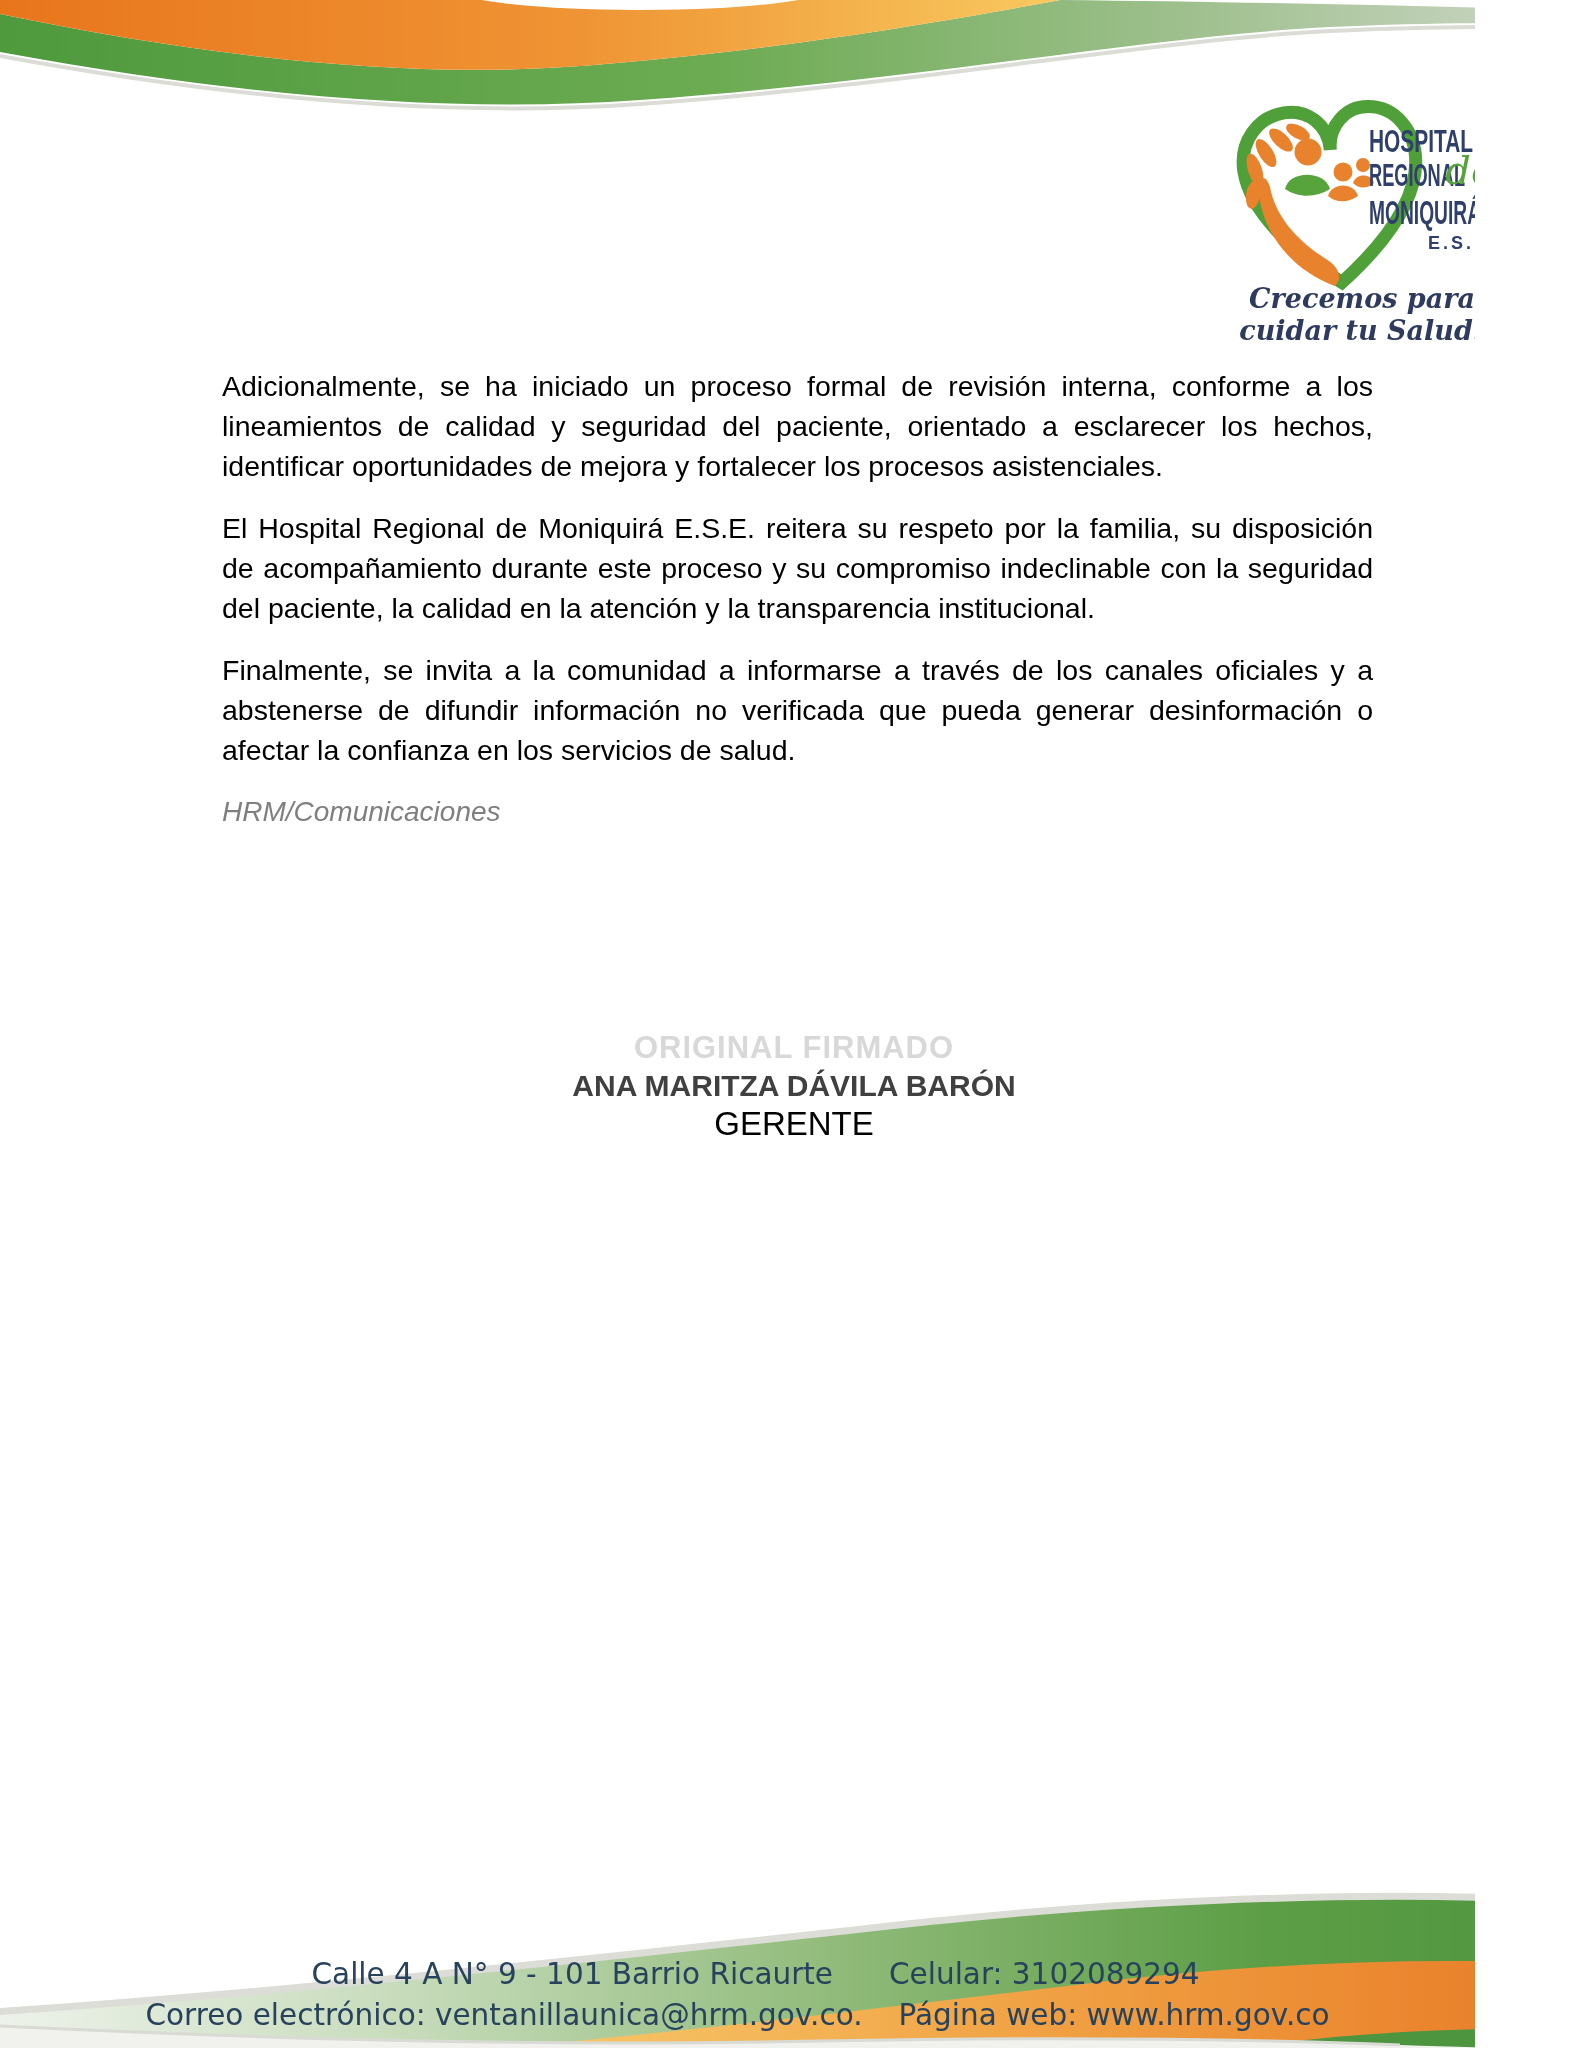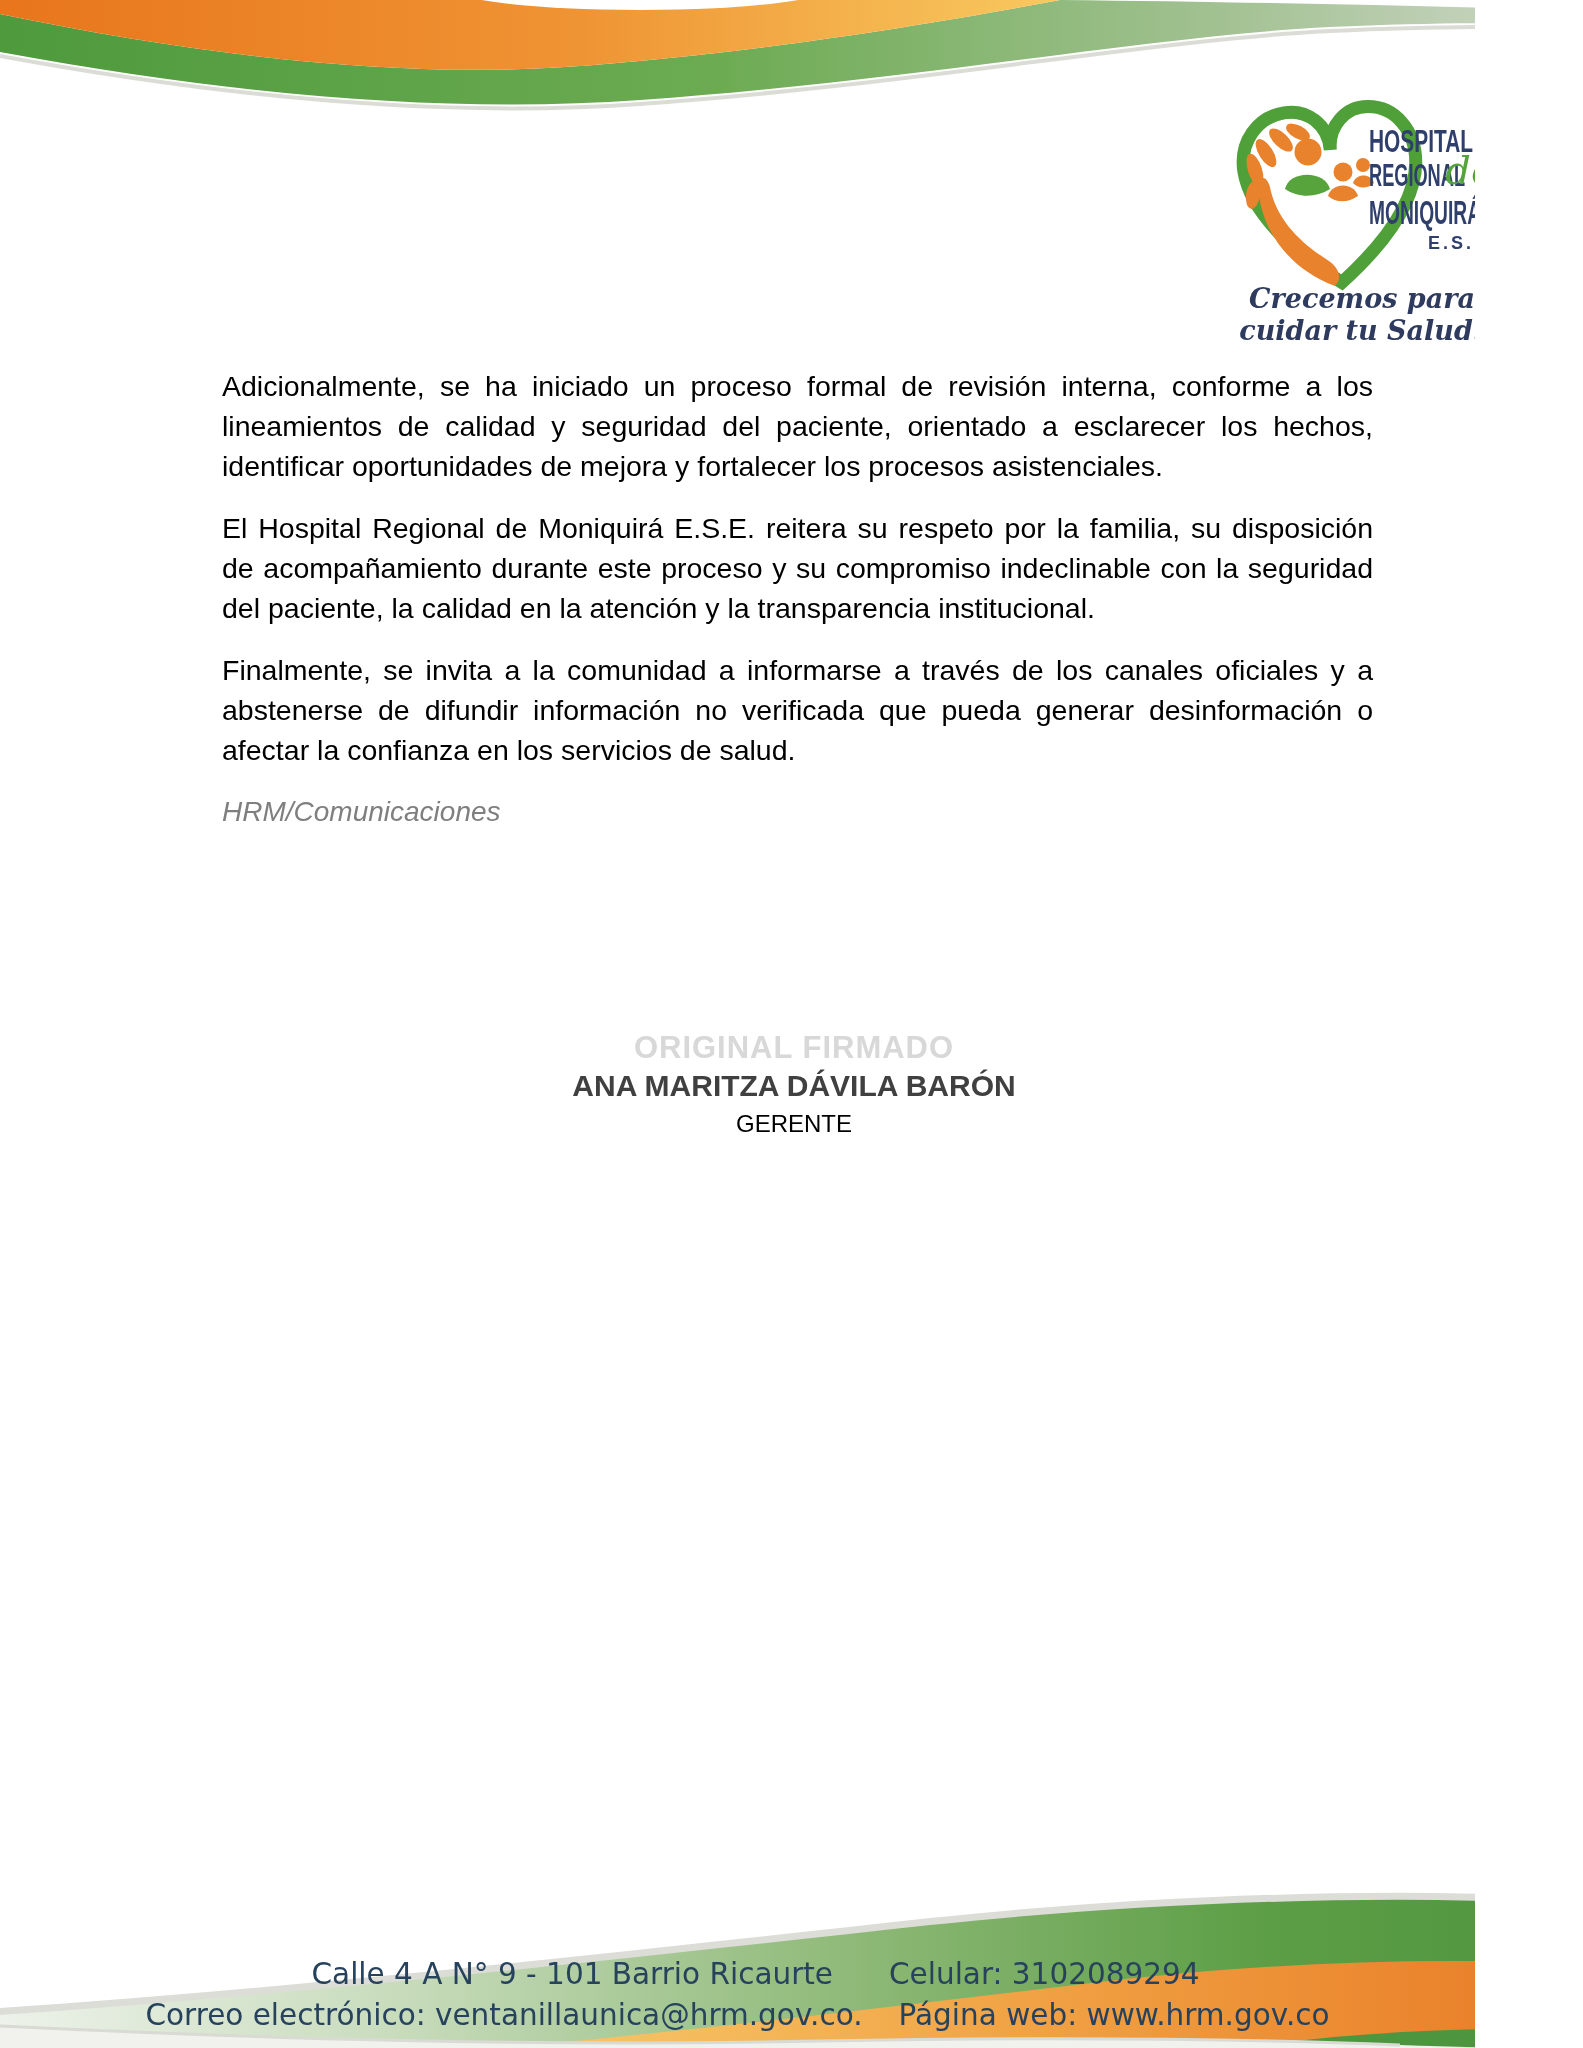--- a/index.html
+++ b/index.html
@@ -17,21 +17,21 @@
   .content p{
     margin:0 1px 22px 0;font-size:28.5px;line-height:40px;text-align:justify;
   }
   .content p.last-note{
     font-style:italic;color:#7f7f7f;text-align:left;margin-top:10px;font-size:28px;
   }
   
   .signature{position:absolute;left:218px;top:982px;width:1152px;text-align:center;line-height:38px;margin-top:47px;}
   .sig-stamp{color:#d8d8d8;font-weight:bold;font-size:31px;letter-spacing:1px;}
   .sig-name{color:#404040;font-weight:bold;font-size:30px;}
-  .sig-role{color:#000;font-size:24px;}
+  .sig-role{color:#000;font-size:33px;}
   
   .vigilado{position:absolute;left:1496px;top:1652px;width:72px;height:266px;}
   .vigilado .icon{position:absolute;left:4px;top:0;width:62px;height:62px;}
   .vigilado .vtext-wrap{position:absolute;left:0;top:62px;right:0;bottom:0;}
   .vigilado .vtext{
     position:absolute;left:50%;top:50%;
     transform:translate(-50%,-50%) rotate(-90deg);
     white-space:nowrap;font-size:23px;color:#233a52;letter-spacing:0.5px;
     font-family:"Liberation Sans",sans-serif;
   }

